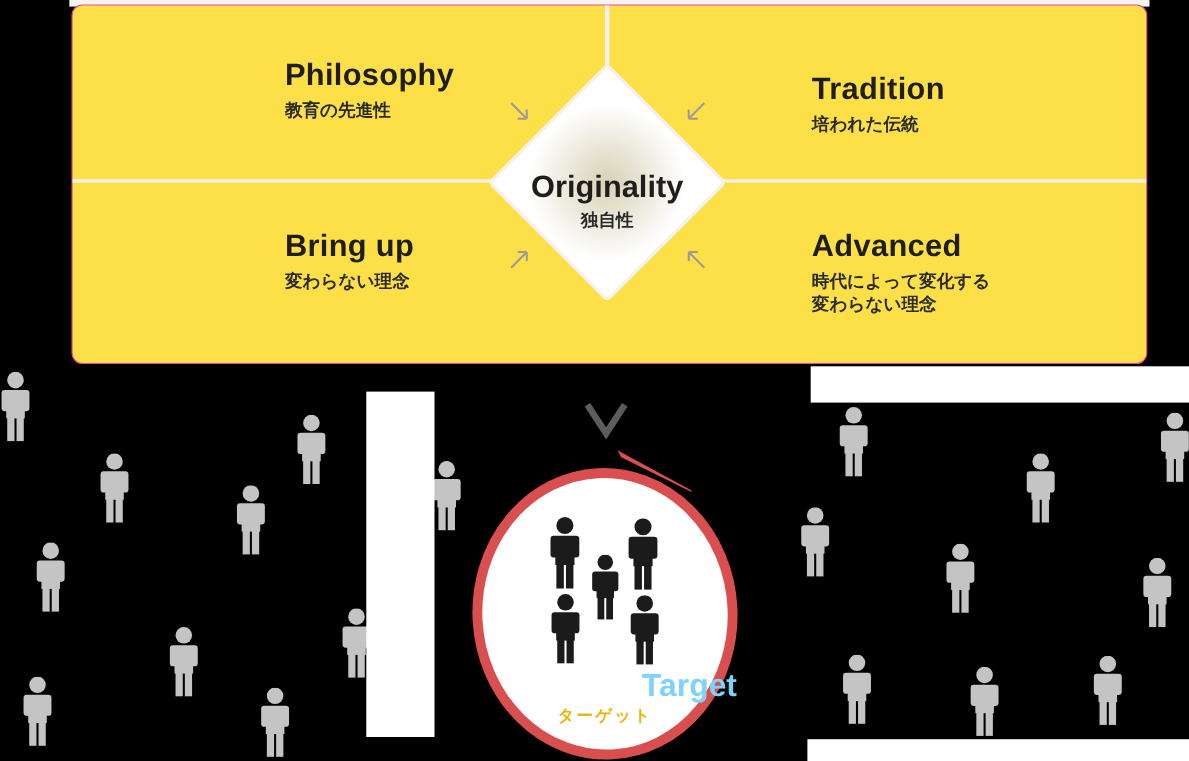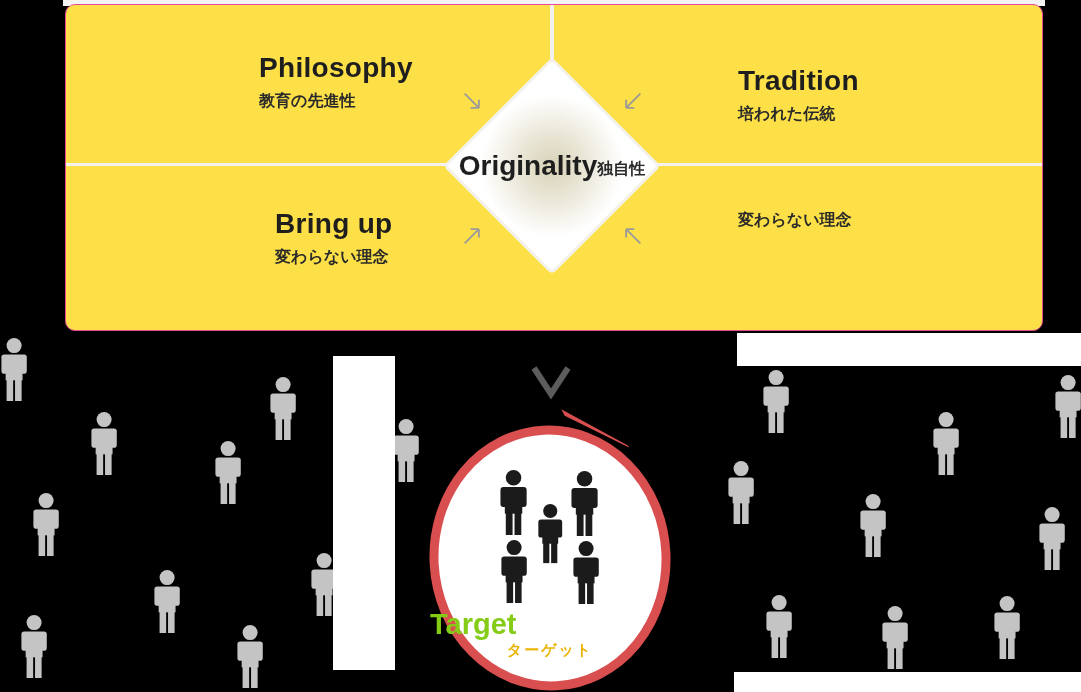--- a/index.html
+++ b/index.html
@@ -9,53 +9,53 @@
 
   
   .card-top-strip{position:absolute;left:63px;top:0;width:982px;height:6px;background:#f4f4f3;}
   .card{position:absolute;left:65px;top:4px;width:978px;height:327px;background:#fde047;
         border-radius:10px;border:1px solid #ec4899;box-sizing:border-box;}
   .h-div{position:absolute;left:0;top:158px;width:100%;height:3px;background:#f2f1ee;}
   .v-div{position:absolute;left:484px;top:0;width:4px;height:56px;background:#f2f1ee;}
 
   .quad{position:absolute;}
   .q1{left:193px;top:48px;} .q2{left:672px;top:61px;}
-  .q3{left:193px;top:204px;margin-left:16px;} .q4{left:672px;top:204px;}
+  .q3{left:193px;top:204px;} .q4{left:672px;top:204px;}
   .quad-title{font-size:28px;line-height:30px;font-weight:700;color:#1e1e1e;letter-spacing:.3px;}
   .quad-sub{font-size:16px;line-height:21px;font-weight:600;color:#2a2a2a;margin-top:7px;}
 
   .diamond-wrap{position:absolute;left:376px;top:51px;width:220px;height:220px;}
   .diamond-shape{position:absolute;left:50%;top:50%;width:154px;height:154px;
      transform:translate(-50%,-50%) rotate(45deg);
      background:radial-gradient(circle at 50% 50%, rgba(176,164,108,.5), rgba(176,164,108,0) 68%),#fff;
      border:3px solid #f3f1ec;border-radius:5px;box-sizing:border-box;}
-  .diamond-text{position:absolute;left:0;top:0;width:100%;height:100%;
-     display:flex;flex-direction:row;align-items:center;justify-content:center;text-align:center;}
+  .diamond-text{position:absolute;left:0;top:16px;width:100%;height:100%;
+     display:flex;flex-direction:column;align-items:center;justify-content:center;text-align:center;}
   .diamond-title{font-size:28px;line-height:32px;font-weight:700;color:#1e1e1e;}
   .diamond-sub{font-size:16px;line-height:20px;font-weight:700;color:#2a2a2a;margin-top:5px;}
 
   .diag-arrow{position:absolute;width:22px;height:22px;}
   .a-se{left:395px;top:85px;}
   .a-sw{left:556px;top:85px;transform:scaleX(-1);}
   .a-ne{left:395px;top:220px;transform:scaleY(-1);}
   .a-nw{left:556px;top:220px;transform:scale(-1,-1);}
 
   
   .strip{position:absolute;background:#fff;}
   .strip-left{left:333px;top:356px;width:62px;height:314px;}
   .strip-right-top{left:737px;top:333px;width:344px;height:33px;}
   .strip-right-bottom{left:734px;top:672px;width:347px;height:20px;}
 
   
   .down-arrow{position:absolute;left:525px;top:270px;width:52px;height:138px;}
 
   
   .target-circle{position:absolute;left:420px;top:403px;width:260px;height:289px;}
-  .target-label{position:absolute;left:430px;top:608px;width:240px;text-align:left;
-     font-size:29px;font-weight:700;color:#84cc16;}
+  .target-label{position:absolute;left:430px;top:608px;width:240px;text-align:right;
+     font-size:29px;font-weight:700;color:#7dd3fc;}
   .target-sublabel{position:absolute;left:430px;top:641px;width:240px;text-align:center;
      font-size:15px;font-weight:700;letter-spacing:2px;color:#eab308;}
 
   .person{position:absolute;}
   .layer{position:absolute;left:0;top:0;width:100%;height:100%;pointer-events:none;}
 </style>
 </head>
 <body>
 
 <div class="stage">
@@ -135,20 +135,22 @@
     </div>
     <div class="quad q2">
       <div class="quad-title">Tradition</div>
       <div class="quad-sub">培われた伝統</div>
     </div>
     <div class="quad q3">
       <div class="quad-title">Bring up</div>
       <div class="quad-sub">変わらない理念</div>
     </div>
     <div class="quad q4">
+      <div class="quad-title">Advanced</div>
+      <div class="quad-sub">時代によって変化する</div>
       <div class="quad-sub" style="margin-top:0;">変わらない理念</div>
     </div>
 
     <svg class="diag-arrow a-se" viewBox="0 0 24 24">
       <path d="M4 4 L19.5 19.5 M19.5 19.5 V10.5 M19.5 19.5 H10.5" stroke="#9a9a9a" stroke-width="2" fill="none"></path>
     </svg>
     <svg class="diag-arrow a-sw" viewBox="0 0 24 24">
       <path d="M4 4 L19.5 19.5 M19.5 19.5 V10.5 M19.5 19.5 H10.5" stroke="#9a9a9a" stroke-width="2" fill="none"></path>
     </svg>
     <svg class="diag-arrow a-ne" viewBox="0 0 24 24">

